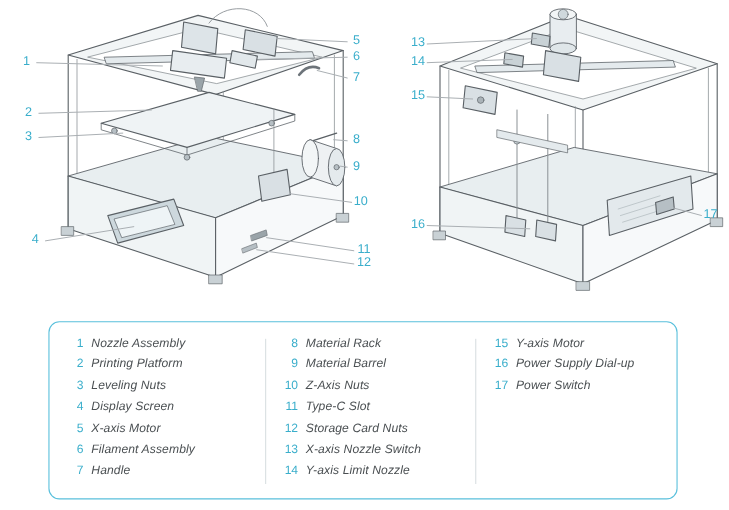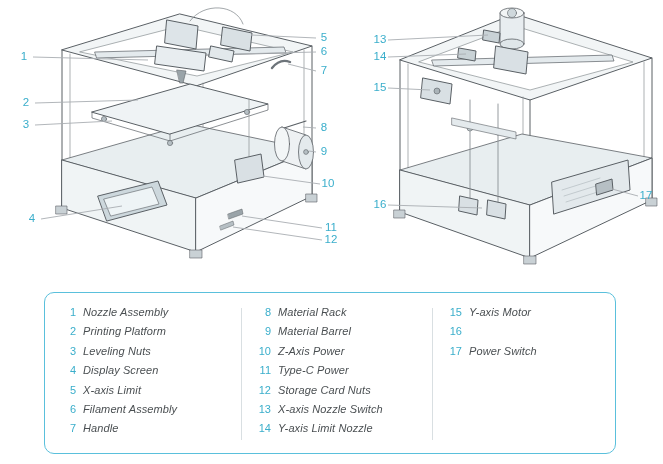--- a/index.html
+++ b/index.html
@@ -203,21 +203,21 @@
       <div class="item">
         <span class="num">3</span>
         <span class="lbl">Leveling Nuts</span>
       </div>
       <div class="item">
         <span class="num">4</span>
         <span class="lbl">Display Screen</span>
       </div>
       <div class="item">
         <span class="num">5</span>
-        <span class="lbl">X-axis Limit</span>
+        <span class="lbl">X-axis Motor</span>
       </div>
       <div class="item">
         <span class="num">6</span>
         <span class="lbl">Filament Assembly</span>
       </div>
       <div class="item">
         <span class="num">7</span>
         <span class="lbl">Handle</span>
       </div>
     </div>
@@ -228,25 +228,25 @@
       <div class="item">
         <span class="num">8</span>
         <span class="lbl">Material Rack</span>
       </div>
       <div class="item">
         <span class="num">9</span>
         <span class="lbl">Material Barrel</span>
       </div>
       <div class="item">
         <span class="num">10</span>
-        <span class="lbl">Z-Axis Power</span>
+        <span class="lbl">Z-Axis Nuts</span>
       </div>
       <div class="item">
         <span class="num">11</span>
-        <span class="lbl">Type-C Power</span>
+        <span class="lbl">Type-C Slot</span>
       </div>
       <div class="item">
         <span class="num">12</span>
         <span class="lbl">Storage Card Nuts</span>
       </div>
       <div class="item">
         <span class="num">13</span>
         <span class="lbl">X-axis Nozzle Switch</span>
       </div>
       <div class="item">
@@ -257,20 +257,21 @@
 
     <div class="vdiv"></div>
 
     <div class="col col-3">
       <div class="item">
         <span class="num">15</span>
         <span class="lbl">Y-axis Motor</span>
       </div>
       <div class="item">
         <span class="num">16</span>
+        <span class="lbl">Power Supply Dial-up</span>
       </div>
       <div class="item">
         <span class="num">17</span>
         <span class="lbl">Power Switch</span>
       </div>
     </div>
   </div>
 
 </div>
 

